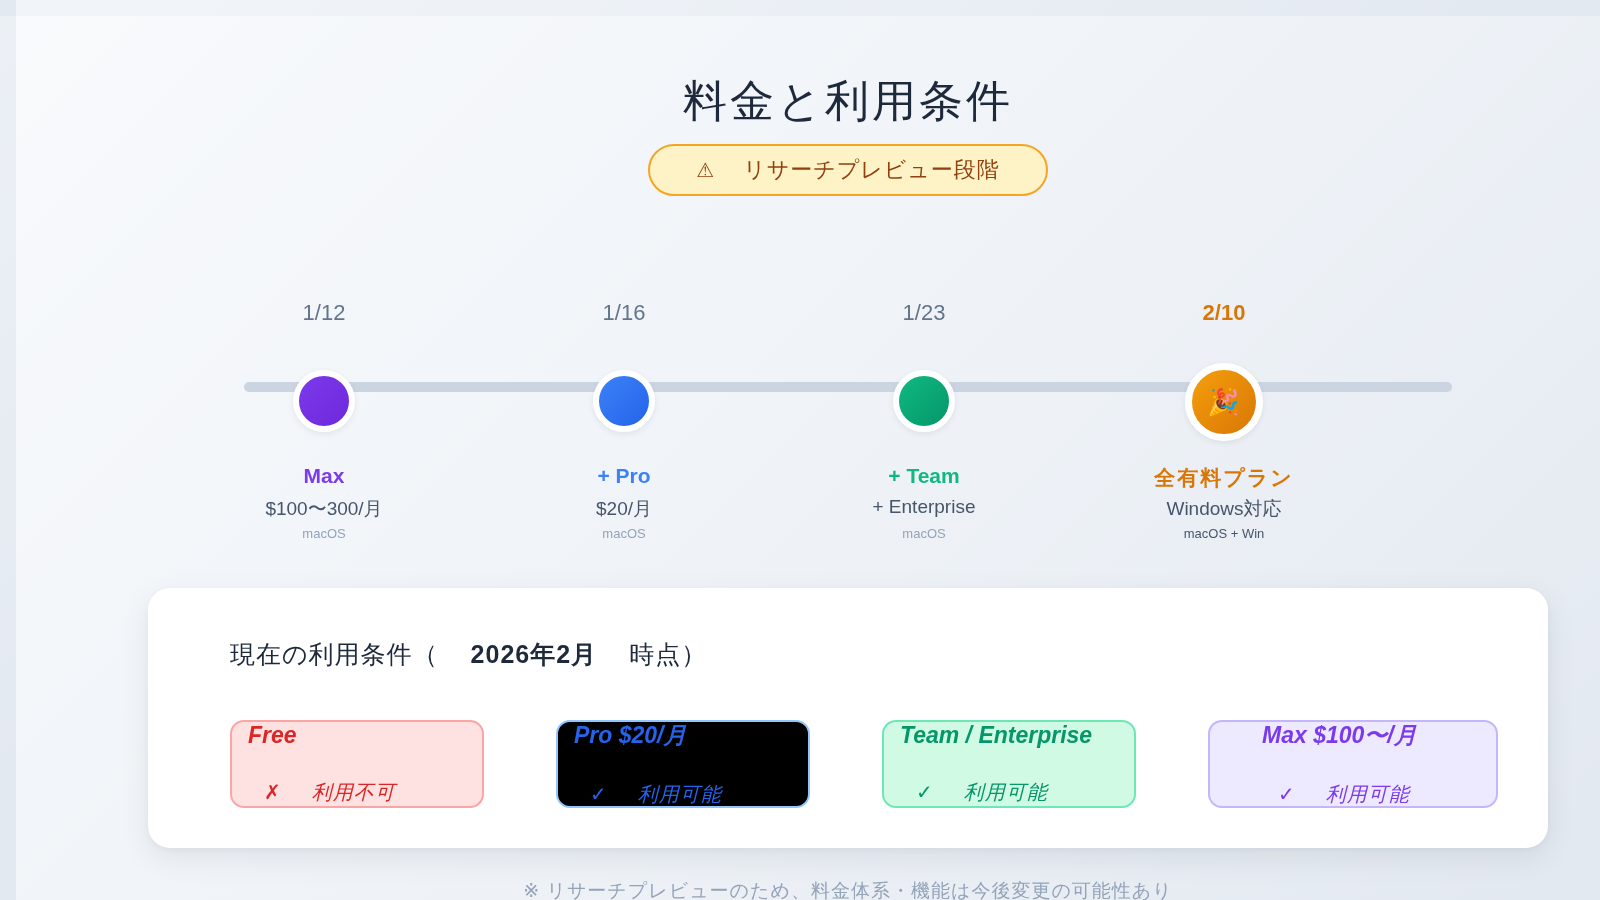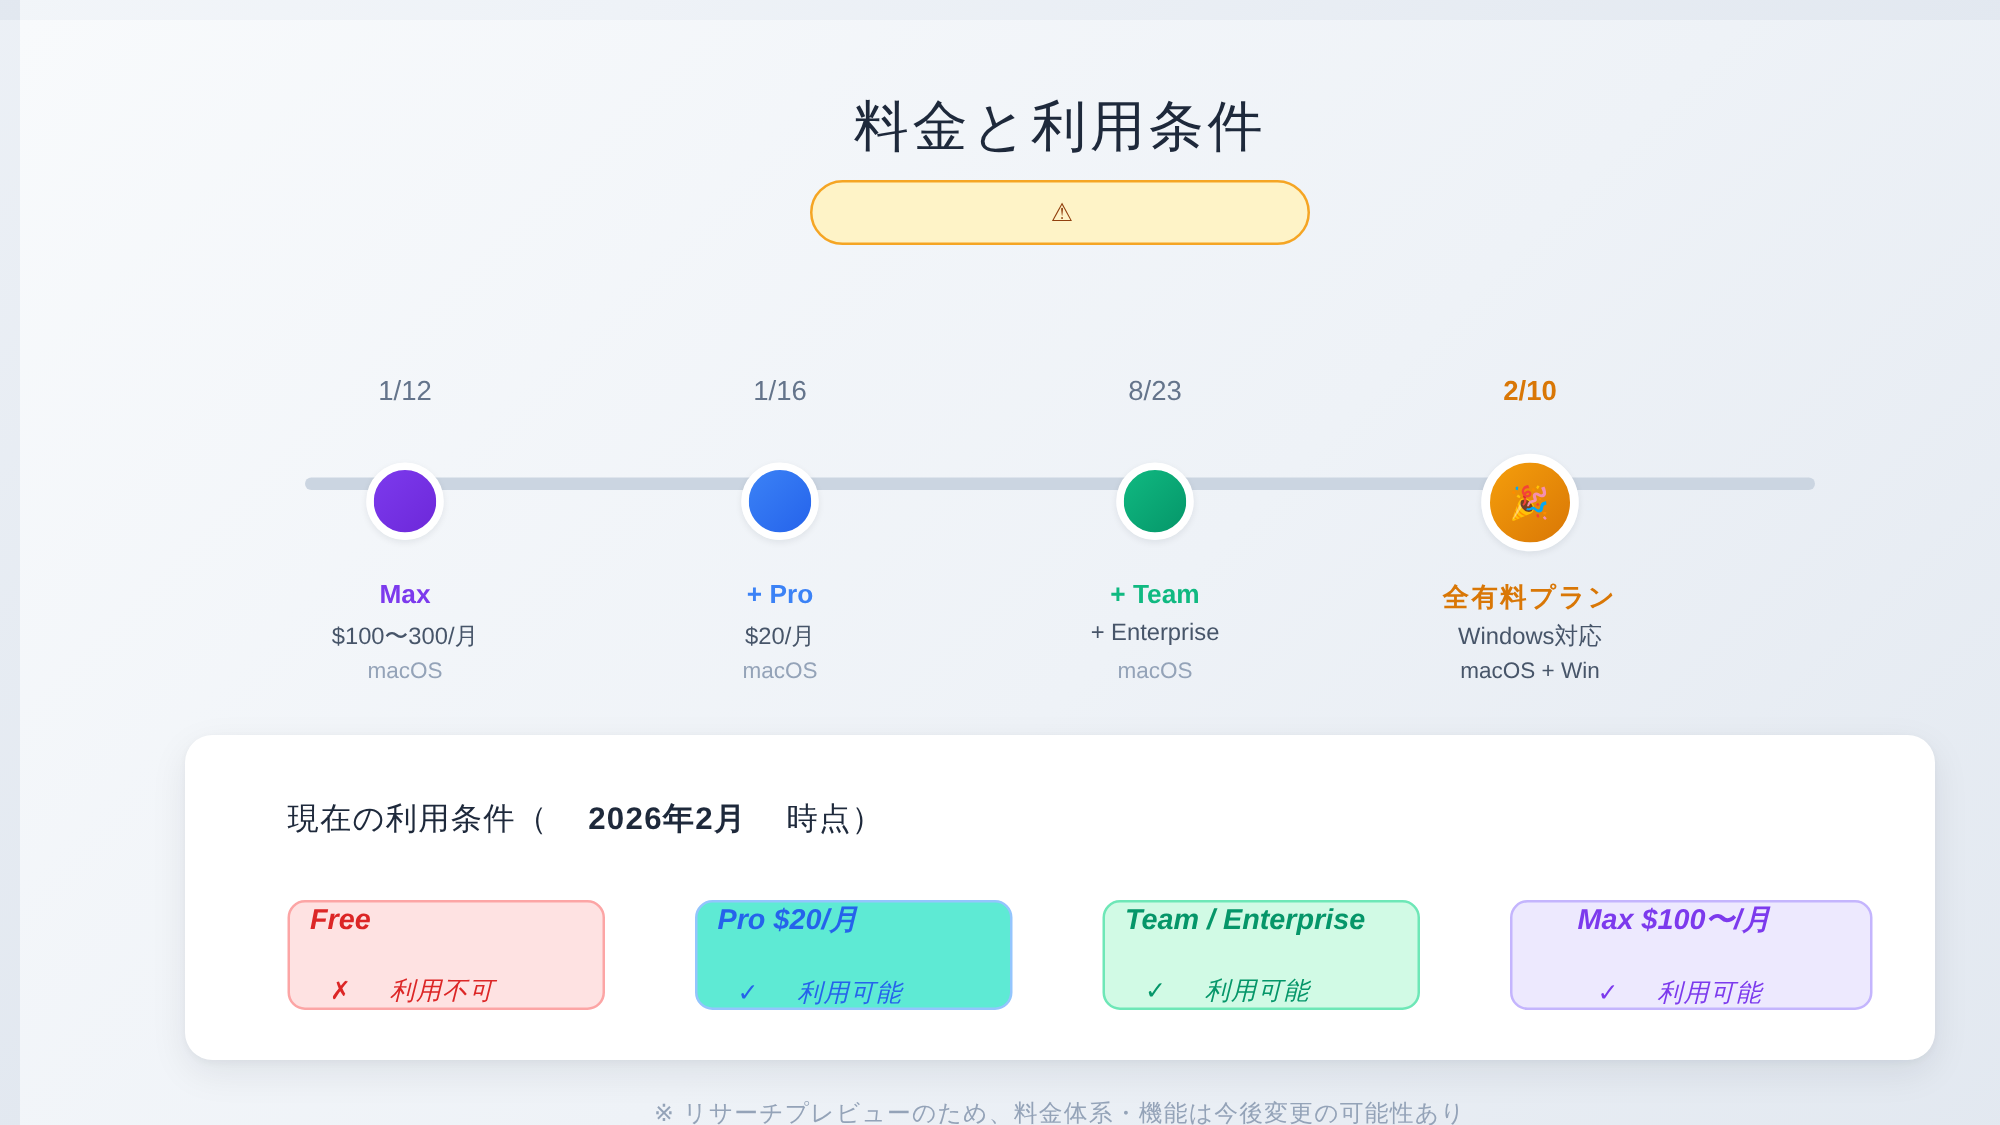--- a/index.html
+++ b/index.html
@@ -49,21 +49,21 @@
       position: absolute; left: 0; width: 300px; top: 400px;
       font-size: 21px; font-weight: 700;
     }
     .node .name.jp { font-weight: 700; letter-spacing: 2px; }
     .node .sub1 {
       position: absolute; left: 0; width: 300px; top: 432px;
       font-size: 19px; color: #475569;
     }
     .node .sub2 {
       position: absolute; left: 0; width: 300px; top: 462px;
-      font-size: 18px; color: #94a3b8;
+      font-size: 13px; color: #94a3b8;
     }
     .node .sub2.dark { color: #475569; }
 
     .card {
       position: absolute; left: 100px; top: 540px; width: 1400px; height: 260px;
       background: #ffffff; border-radius: 22px;
       box-shadow: 0 10px 30px rgba(15,23,42,0.08), 0 2px 6px rgba(15,23,42,0.04);
     }
     .card-title {
       position: absolute; left: 50px; top: 34px;
@@ -87,20 +87,21 @@
       text-align: center; font-size: 19px; color: #94a3b8; letter-spacing: 1px;
     }
   </style>
 </head>
 <body>
 
 <div class="title">料金と利用条件</div>
 
 <div class="badge">
   <span class="warn">⚠</span>
+  <span>リサーチプレビュー段階</span>
 </div>
 
 <div>
   <div class="timeline-line"></div>
 
   <div class="node" style="left:110px; top:0;">
     <div class="date">1/12</div>
     <div class="dot" style="background:linear-gradient(135deg,#7c3aed,#6d28d9);"></div>
     <div class="name" style="color:#7c3aed;">Max</div>
     <div class="sub1">$100〜300/月</div>
@@ -109,21 +110,21 @@
 
   <div class="node" style="left:410px; top:0;">
     <div class="date">1/16</div>
     <div class="dot" style="background:linear-gradient(135deg,#3b82f6,#2563eb);"></div>
     <div class="name" style="color:#3b82f6;">+ Pro</div>
     <div class="sub1">$20/月</div>
     <div class="sub2">macOS</div>
   </div>
 
   <div class="node" style="left:710px; top:0;">
-    <div class="date">8/23</div>
+    <div class="date">1/23</div>
     <div class="dot" style="background:linear-gradient(135deg,#10b981,#059669);"></div>
     <div class="name" style="color:#10b981;">+ Team</div>
     <div class="sub1">+ Enterprise</div>
     <div class="sub2">macOS</div>
   </div>
 
   <div class="node" style="left:1010px; top:0;">
     <div class="date active">2/10</div>
     <div class="dot big" style="background:linear-gradient(135deg,#f59e0b,#d97706);">
       <span>🎉</span>
@@ -135,21 +136,21 @@
 </div>
 
 <div class="card">
   <div class="card-title"><span>現在の利用条件（</span><b>2026年2月</b><span>時点）</span></div>
 
   <div class="tiles">
     <div class="tile" style="background:#fee2e2; border-color:#fca5a5; color:#dc2626;">
       <div class="t-name">Free</div>
       <div class="t-status"><span class="mark">✗</span><span>利用不可</span></div>
     </div>
-    <div class="tile" style="background:#5eead4; border-color:#93c5fd; color:#2563eb;">
+    <div class="tile" style="background:#000000; border-color:#93c5fd; color:#2563eb;">
       <div class="t-name">Pro $20/月</div>
       <div class="t-status"><span class="mark">✓</span><span>利用可能</span></div>
     </div>
     <div class="tile" style="background:#d1fae5; border-color:#6ee7b7; color:#059669;">
       <div class="t-name">Team / Enterprise</div>
       <div class="t-status"><span class="mark">✓</span><span>利用可能</span></div>
     </div>
     <div class="tile" style="background:#ede9fe; border-color:#c4b5fd; color:#7c3aed;padding-left:36px;">
       <div class="t-name">Max $100〜/月</div>
       <div class="t-status"><span class="mark">✓</span><span>利用可能</span></div>

